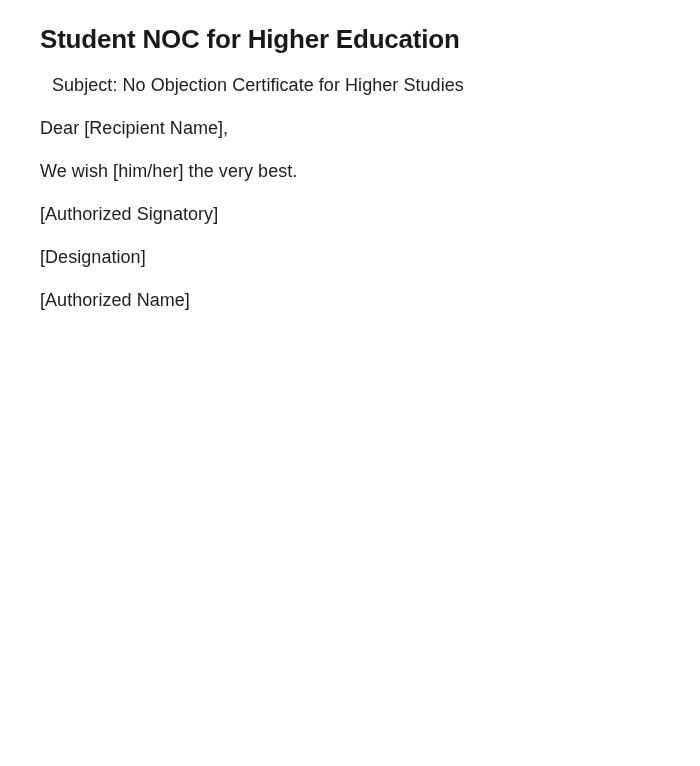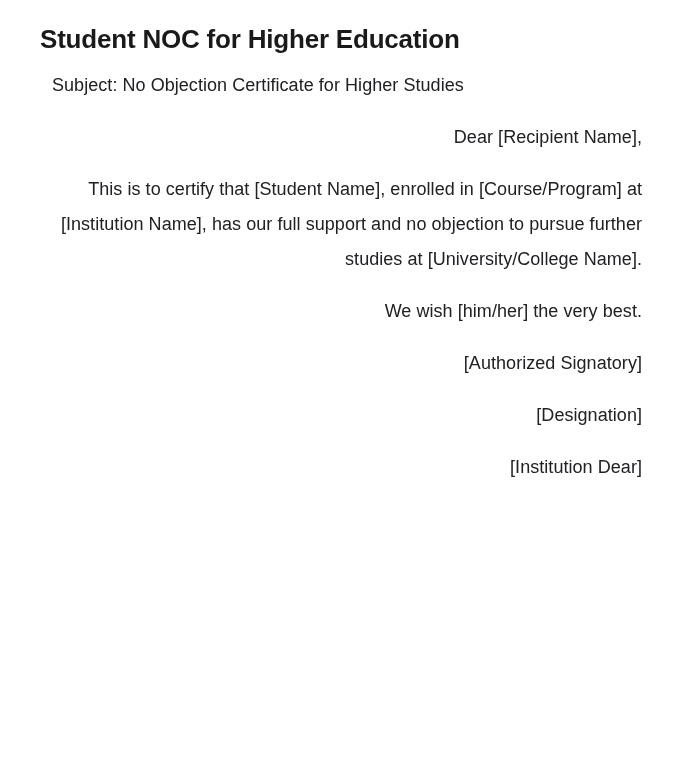--- a/index.html
+++ b/index.html
@@ -44,43 +44,41 @@
     color: #202124;
     letter-spacing: 0.05px;
   }
   
   .para.first-para {
     margin-top: 12px;
     margin-left: 12px;
   }
   
   .para + .para {
-    margin-top: 17px;
-    text-align: right;
+    margin-top: 8px;
   }
 </style>
 </head>
 <body>
 
 <div class="page">
 
   <h1 class="doc-title">Student NOC for Higher Education</h1>
 
   <div class="body-block">
 
     <p class="para first-para">Subject: No Objection Certificate for Higher Studies</p>
 
     <p class="para">Dear [Recipient Name],</p>
 
-    <p class="para">This is to certify that [Student Name], enrolled in [Course/Program] at [Institution Name], has our full support and no objection to pursue further studies at [University/College Name].</p>
 
 
     <p class="para">We wish [him/her] the very best.</p>
 
 
     <p class="para">[Authorized Signatory]</p>
 
     <p class="para">[Designation]</p>
 
-    <p class="para">[Institution Dear]</p>
+    <p class="para">[Authorized Name]</p>
 
   </div>
 </div>
 
 </body></html>

